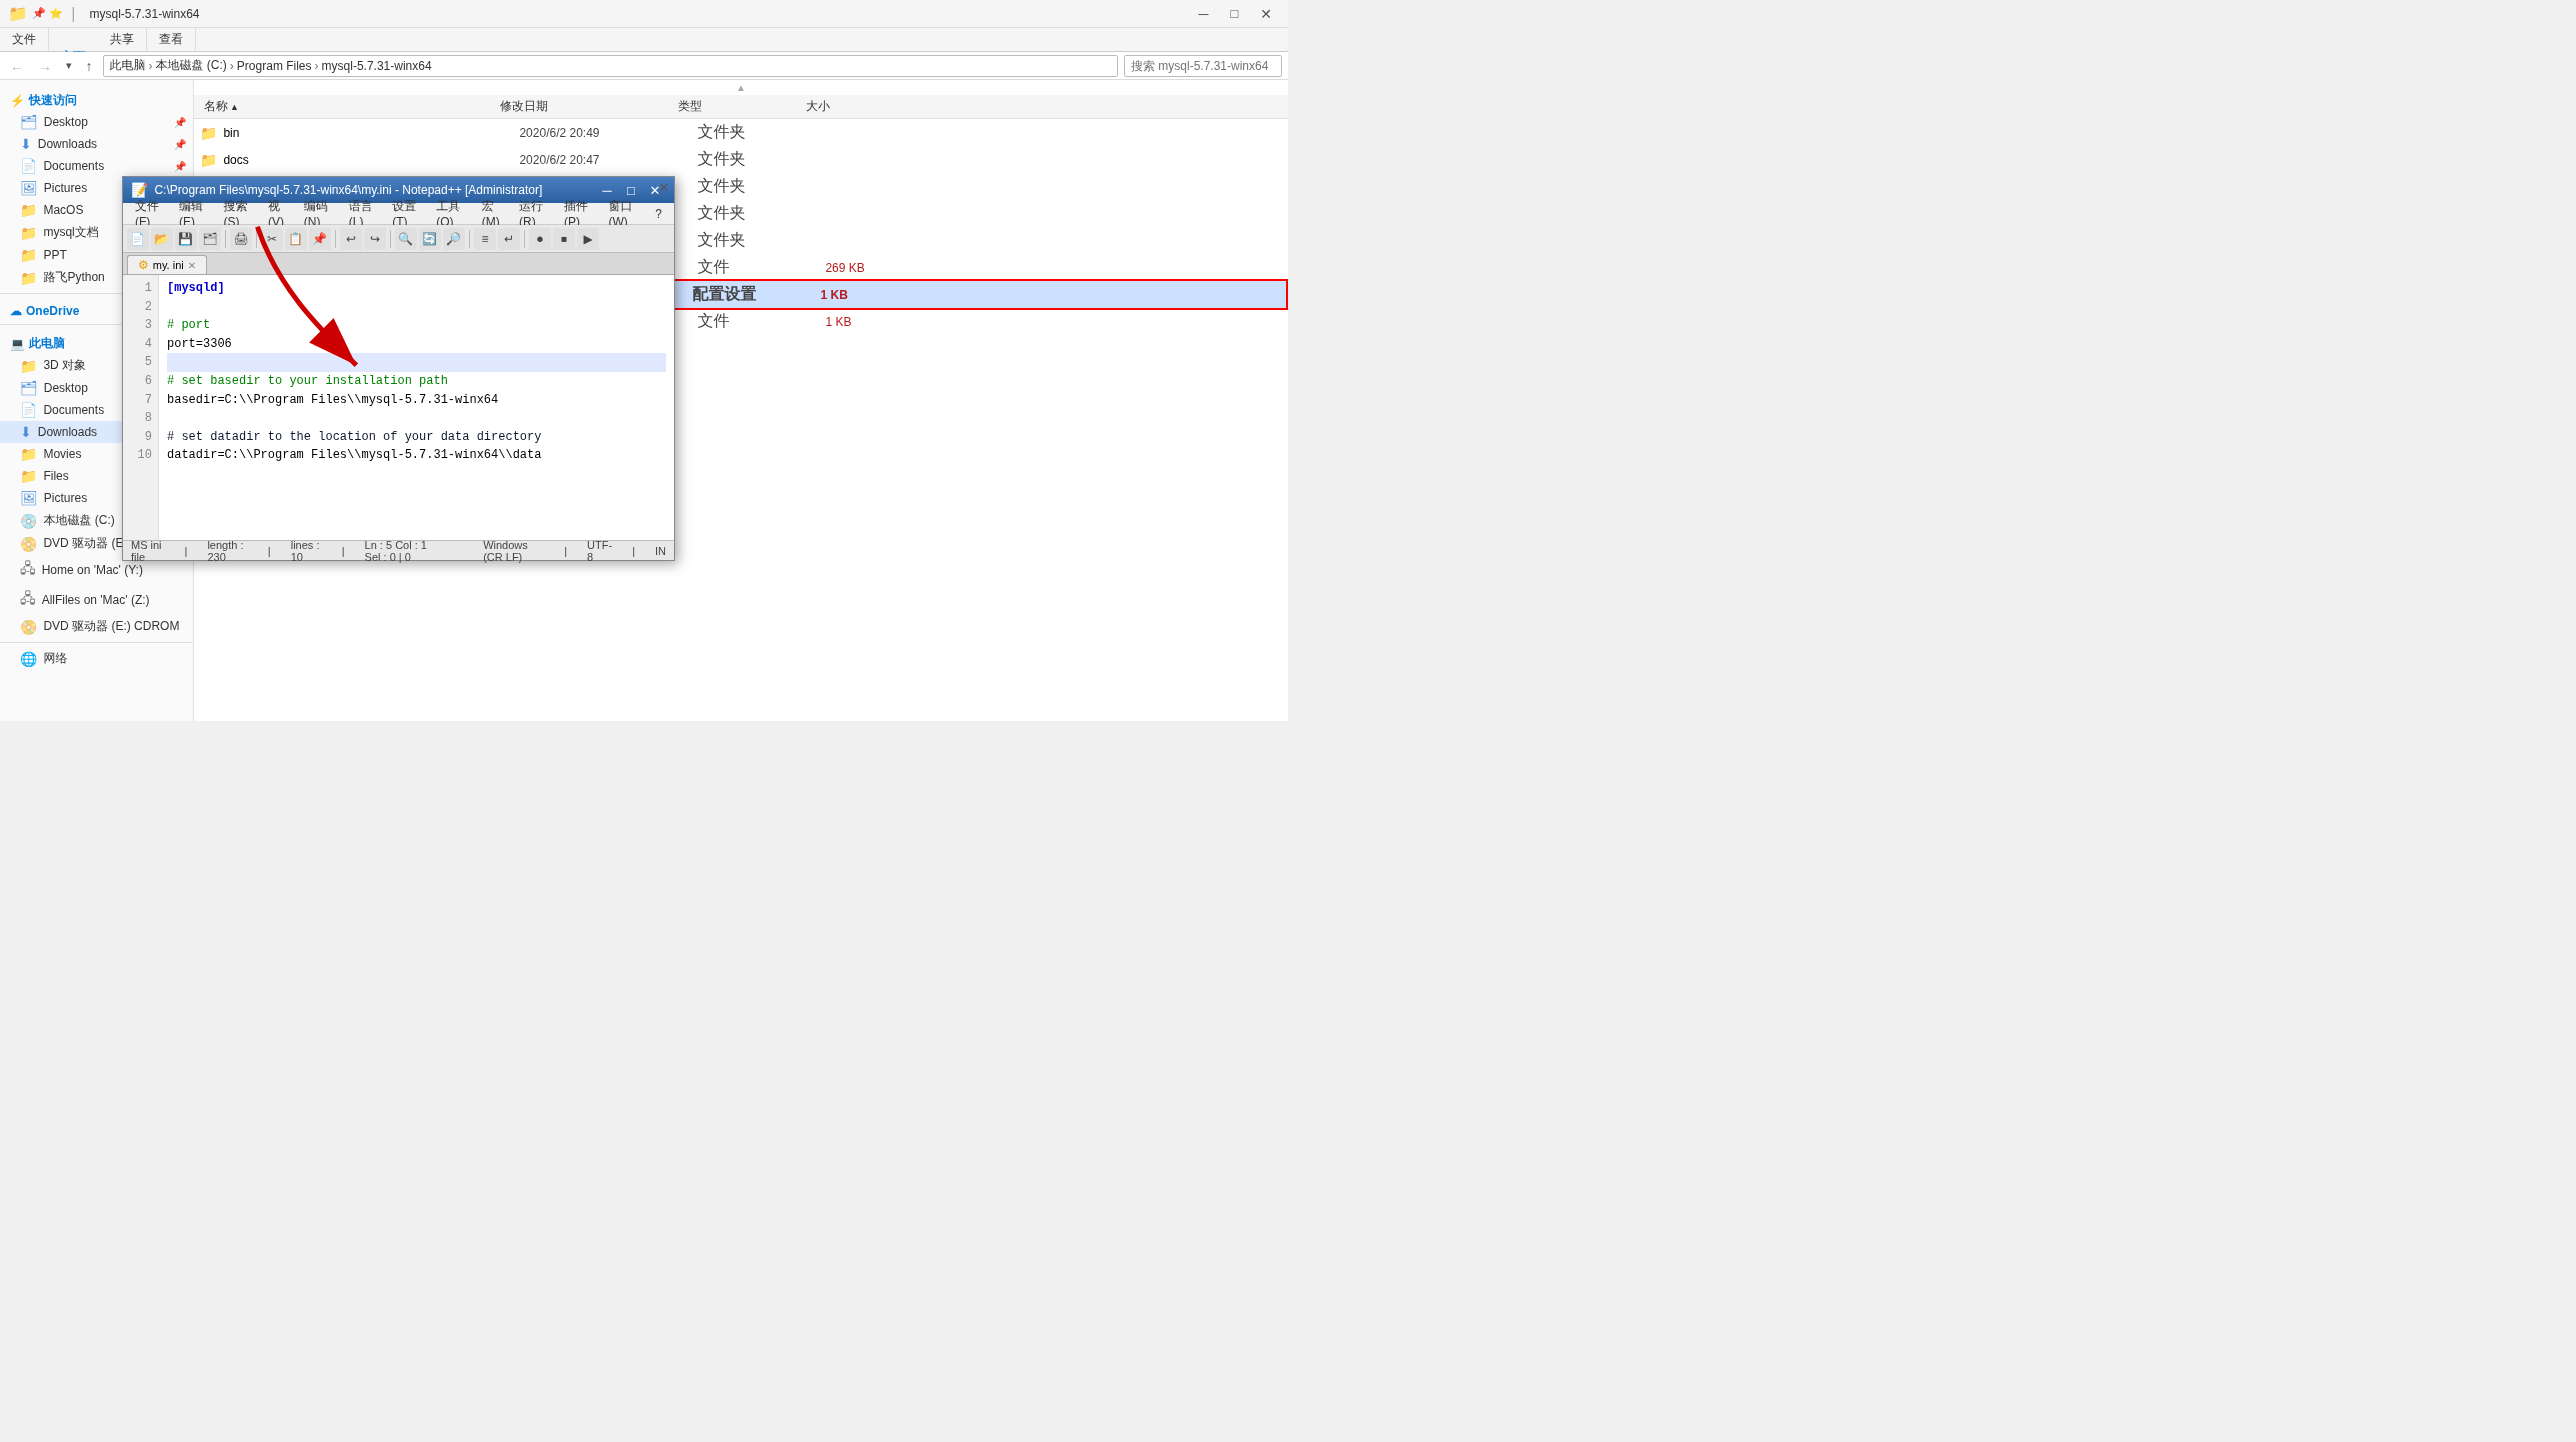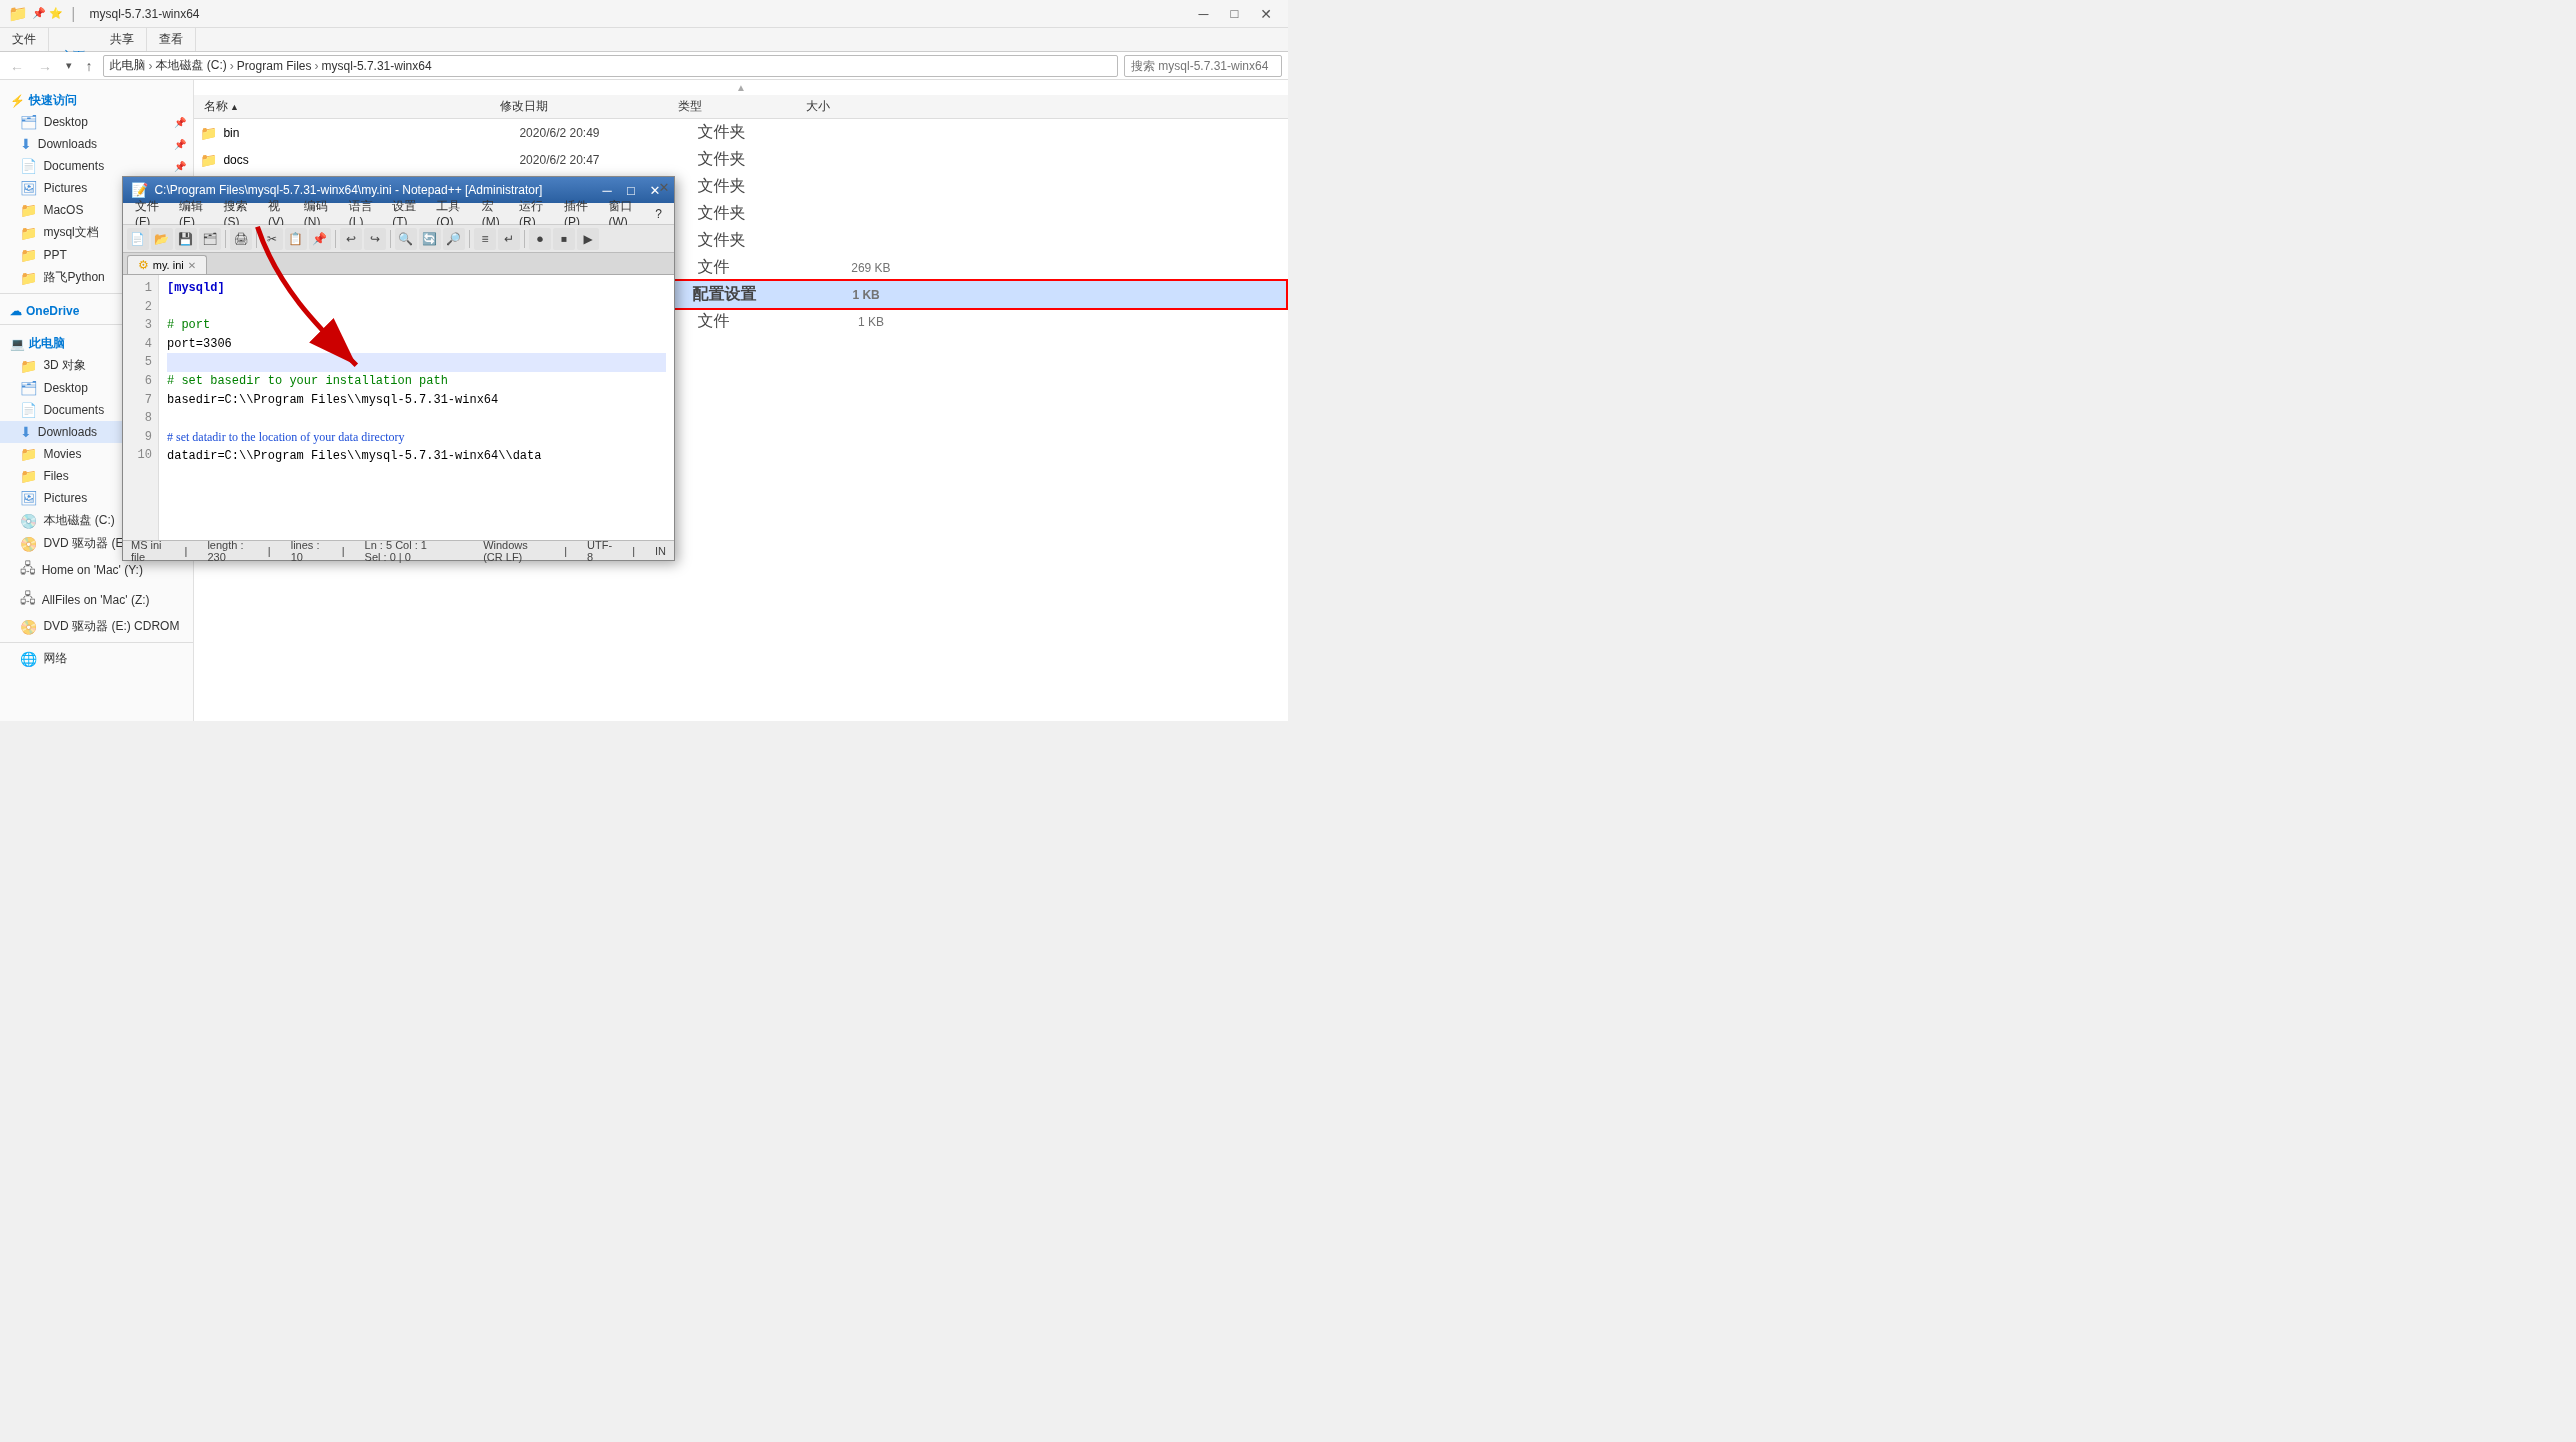--- a/index.html
+++ b/index.html
@@ -200,21 +200,21 @@
       cursor: pointer;
       font-size: 12px;
     }
     .file-icon { font-size: 14px; margin-right: 6px; }
     .file-icon-folder { color: #f0c040; }
     .file-icon-file { color: #888; }
     .file-icon-ini { color: #666; }
     .col-name-val { width: 296px; font-size: 12px; }
     .col-date-val { width: 178px; font-size: 12px; color: #444; }
     .col-type-val { width: 128px; font-size: 16px; color: #444; }
-    .col-size-val { width: 99px; font-size: 12px; color: #737373; text-align: center; padding-right: 8px; }
+    .col-size-val { width: 99px; font-size: 12px; color: #b91c1c; text-align: left; padding-right: 8px; }
 
     
     .notepad-window {
       position: absolute;
       top: 176px;
       left: 122px;
       width: 553px;
       height: 385px;
       background: #f0f0f0;
       border: 1px solid #888;
@@ -329,21 +329,21 @@
       font-family: 'Courier New', monospace;
       font-size: 12px;
       line-height: 1.55;
       overflow: auto;
     }
     .code-line { white-space: pre; }
     .code-line.highlighted { background: #e0e8ff; }
     .c-section { color: #0000cc; font-weight: bold; }
     .c-comment { color: #008000; }
     .c-key { color: #000; margin-top: 28px; }
-    .c-red { color: #1d4ed8; font-family: Liberation Serif, serif; }
+    .c-red { color: #0f172a; }
 
     .np-status-bar {
       background: #e8e8e8;
       height: 20px;
       border-top: 1px solid #bbb;
       display: flex;
       align-items: center;
       padding: 0 8px;
       font-size: 11px;
       color: #444;

